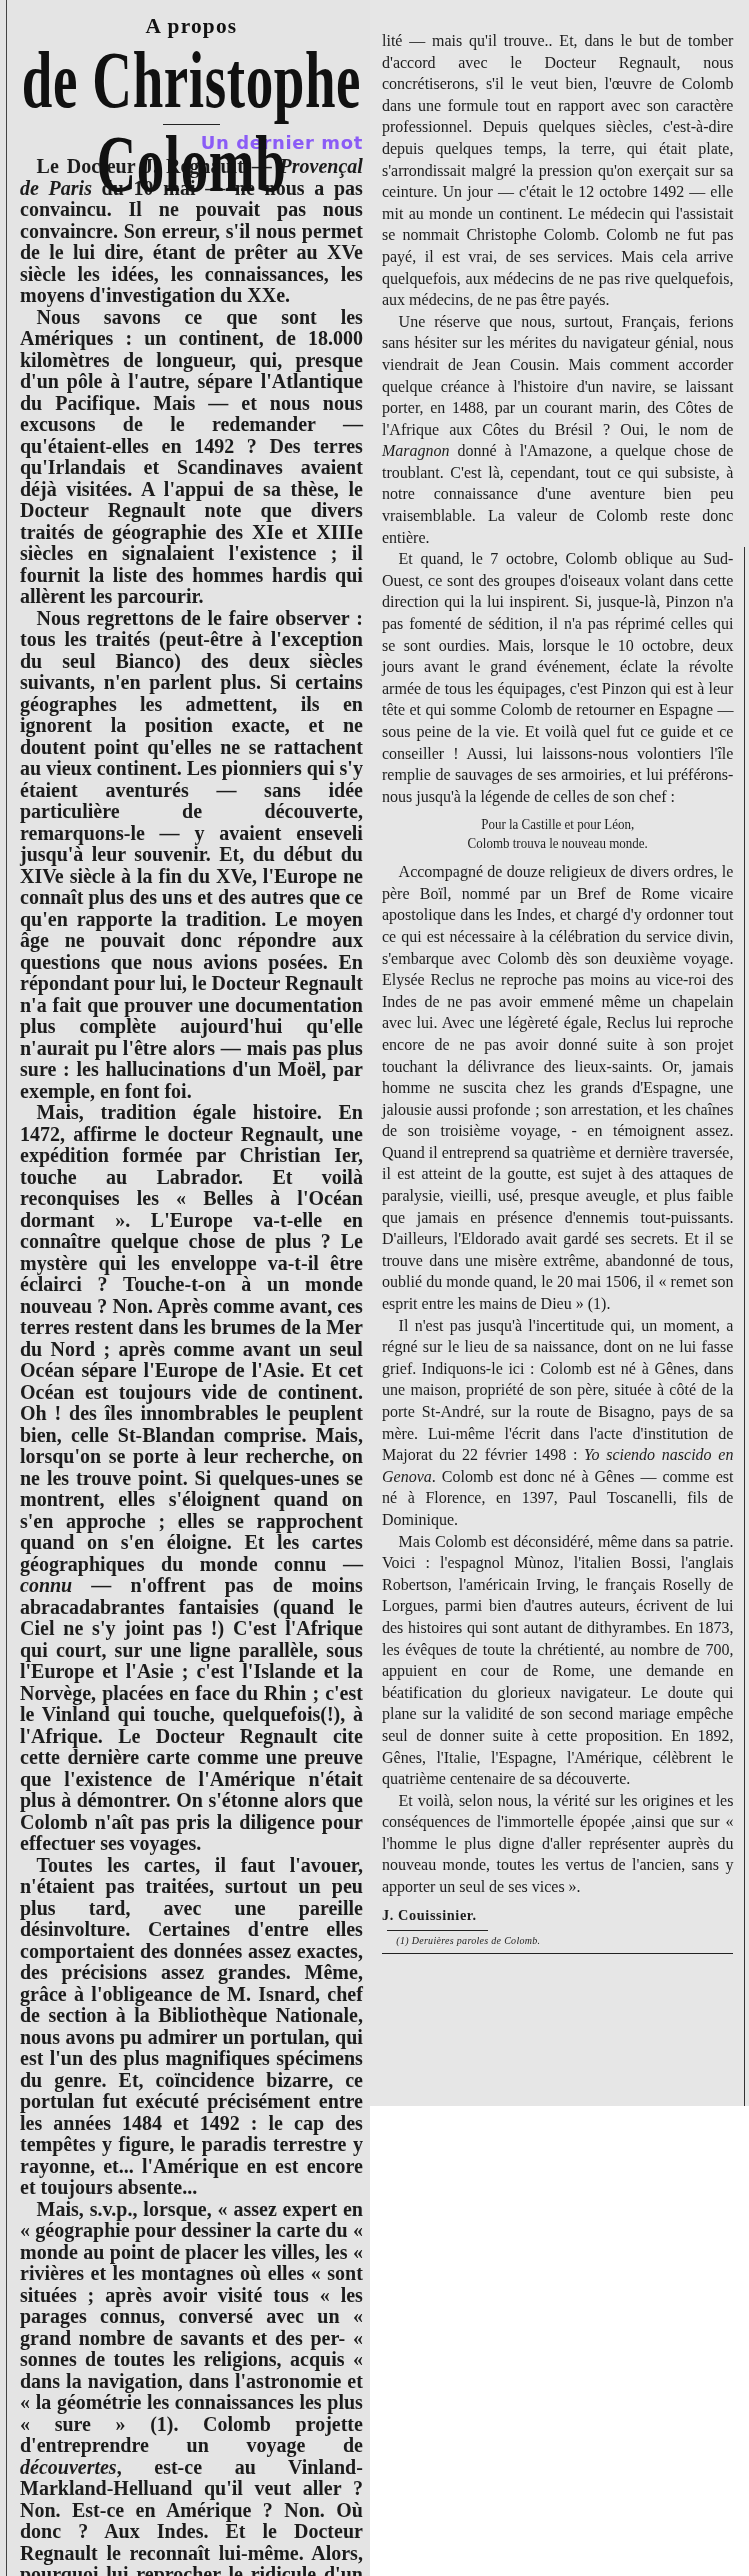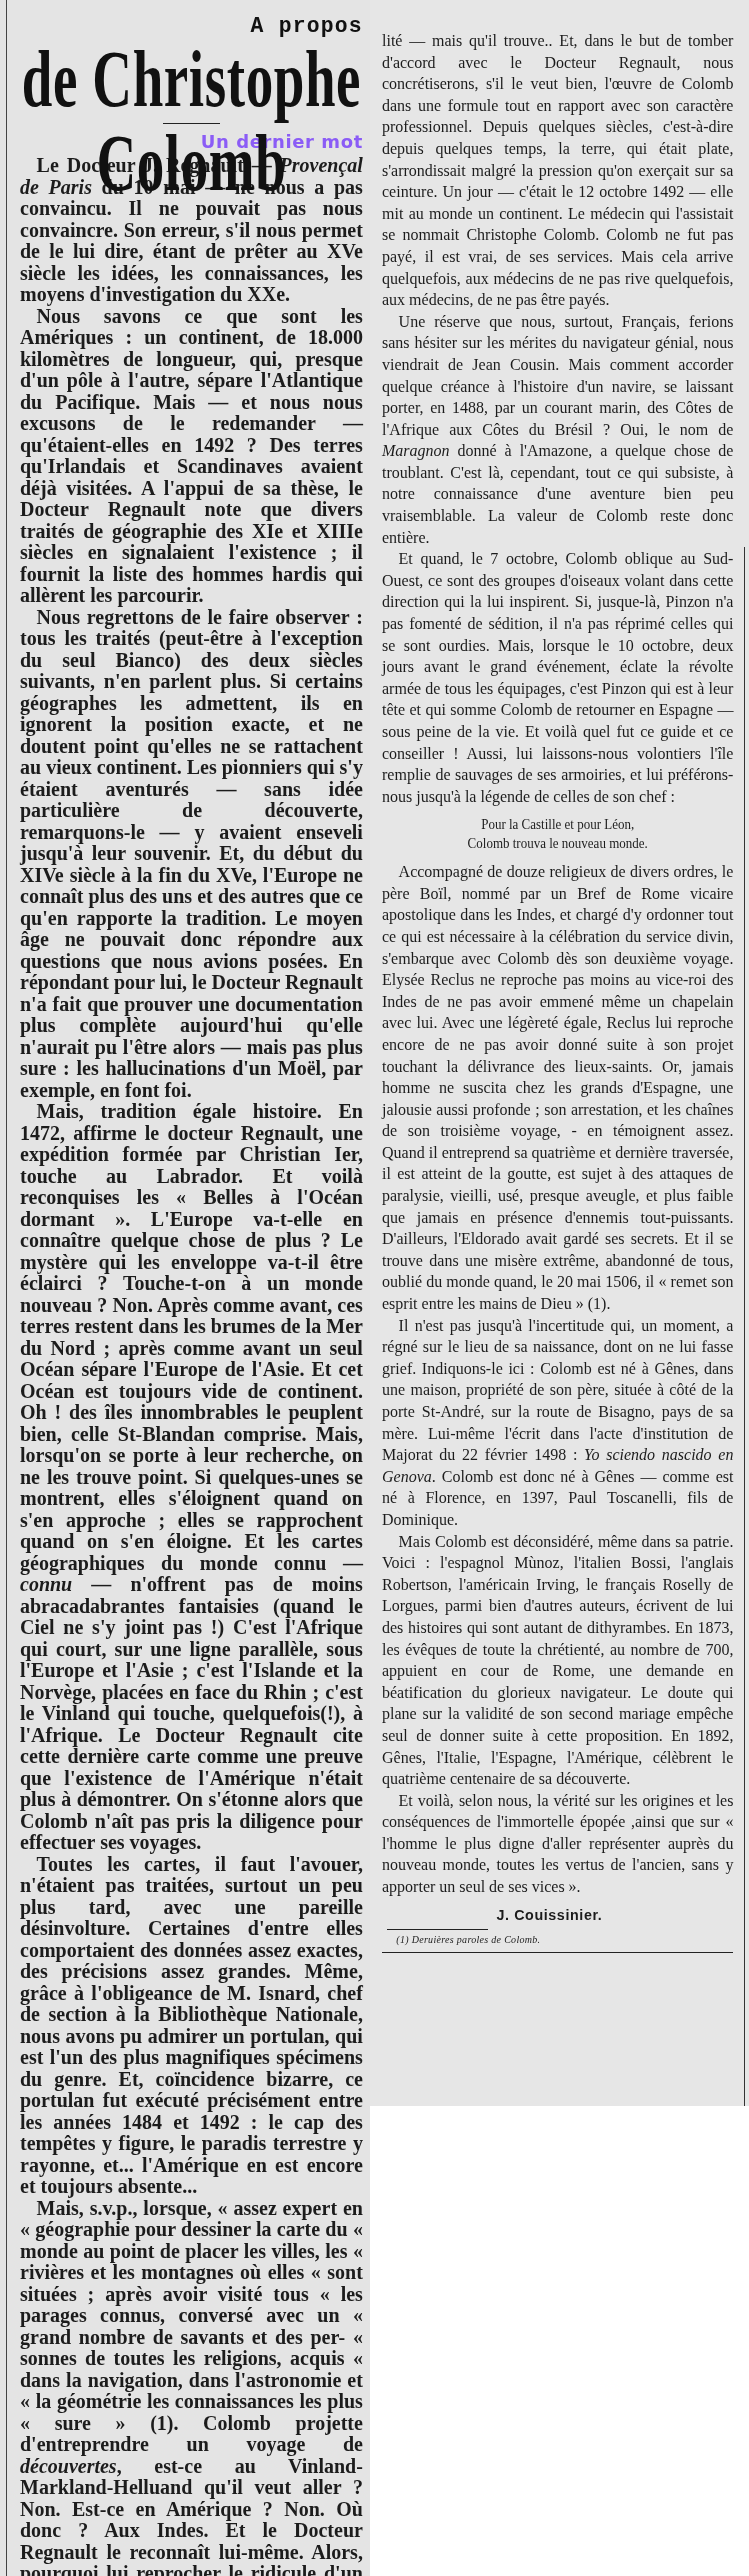--- a/index.html
+++ b/index.html
@@ -33,21 +33,21 @@
   .col-left::before {
     content: ""; position: absolute; left: 6px; top: 0; bottom: 0;
     border-left: 1.2px solid #444;
   }
   .col-right { left: 370px; width: 380px; padding: 12px 16.6px 0 12px; height: 2106px; }
   .col-right::after {
     content: ""; position: absolute; right: 4.8px; top: 547px; bottom: 0;
     border-right: 1.2px solid #333;
   }
   .kicker {
-    text-align: right; font-family: Liberation Mono, monospace; font-weight: bold;
+    text-align: center; font-family: Liberation Serif, serif; font-weight: bold;
     font-size: 21.4px; letter-spacing: 1.2px; margin: 2.4px 0 0 0; color: #111;
   }
   .headline {
     text-align: center; font-family: "Liberation Serif", serif;
     font-size: 55px; line-height: 1.05; margin: 0; color: #111;
     transform: scaleY(1.45); transform-origin: top center;
     height: 83px; letter-spacing: 0.6px;
   }
   .rule-short { width: 57px; border-top: 1.8px solid #222; margin: 1.2px auto 7.1px; }
   .subhead {
@@ -62,21 +62,21 @@
   }
   .col-left p.para { font-size: 20px; line-height: 21.5px; font-weight: bold; }
   .col-right p.para { line-height: 21.6px; }
   em { font-style: italic; }
   .verse {
     text-align: center; font-family: "Liberation Serif", serif;
     font-size: 13px; line-height: 18px; margin: 8.3px 0 9.5px;
     transform: scaleY(1.1);
   }
   .signature {
-    text-align: center; font-family: Liberation Sans, sans-serif; font-weight: bold;
+    text-align: left; font-family: Liberation Serif, serif; font-weight: bold;
     font-size: 14.3px; margin: 9.5px 16.6px 2.4px 0; letter-spacing: 0.6px;
   }
   .fn-rule { width: 101px; border-top: 1.2px solid #222; margin: 6px 0 3.6px 4.8px; }
   .footnote {
     font-size: 10px; margin: 0 0 0 14.3px; color: #222; letter-spacing: 0.3px; font-style: italic;
   }
   .end-rule { border-top: 1.8px solid #222; margin: 7.1px 0 0 0; }
 </style>
 </head>
 <body>

